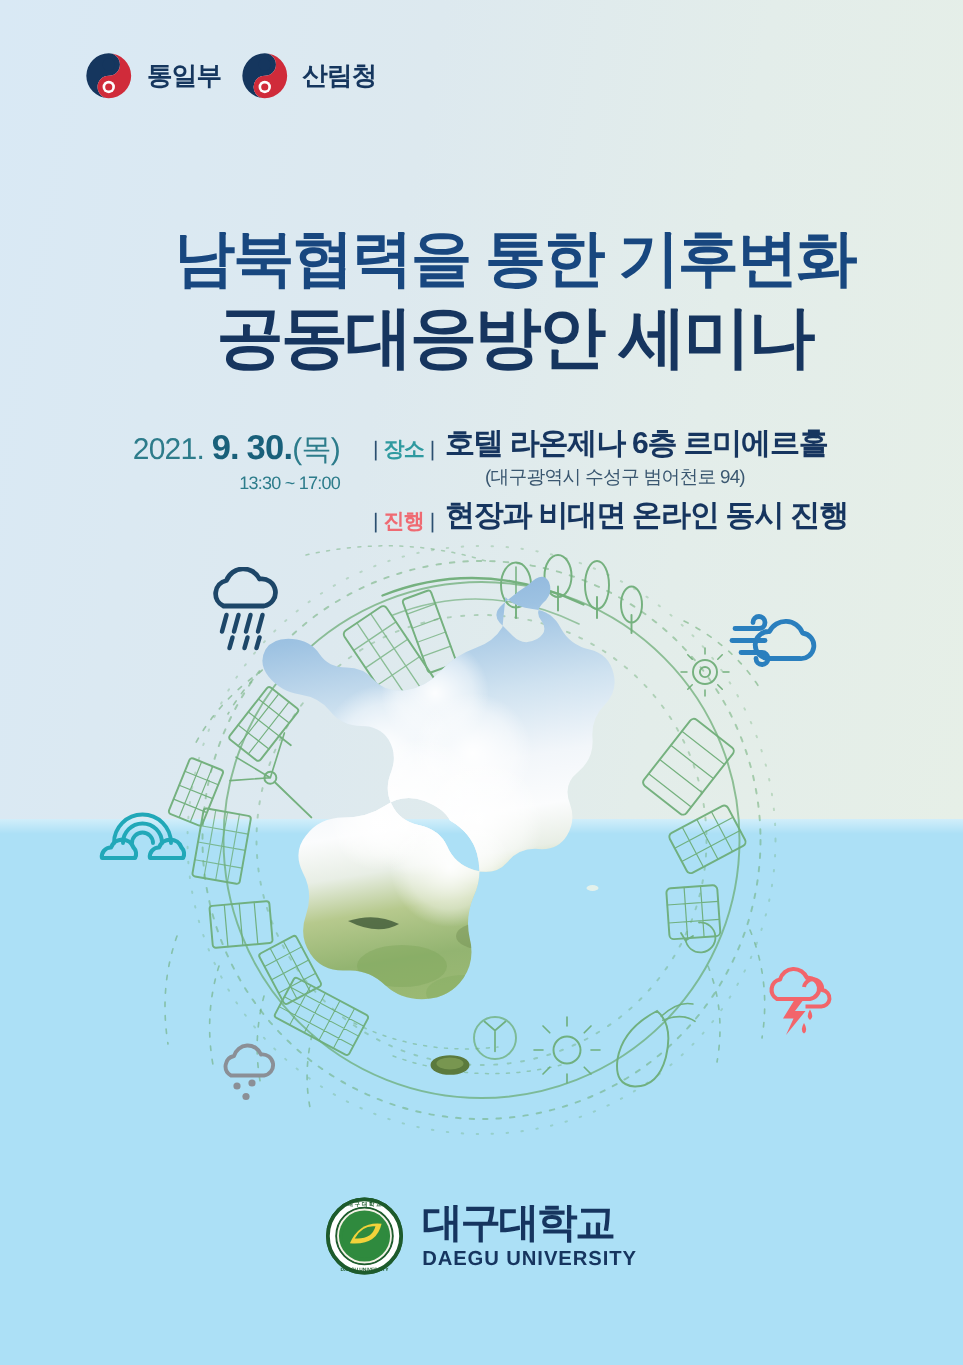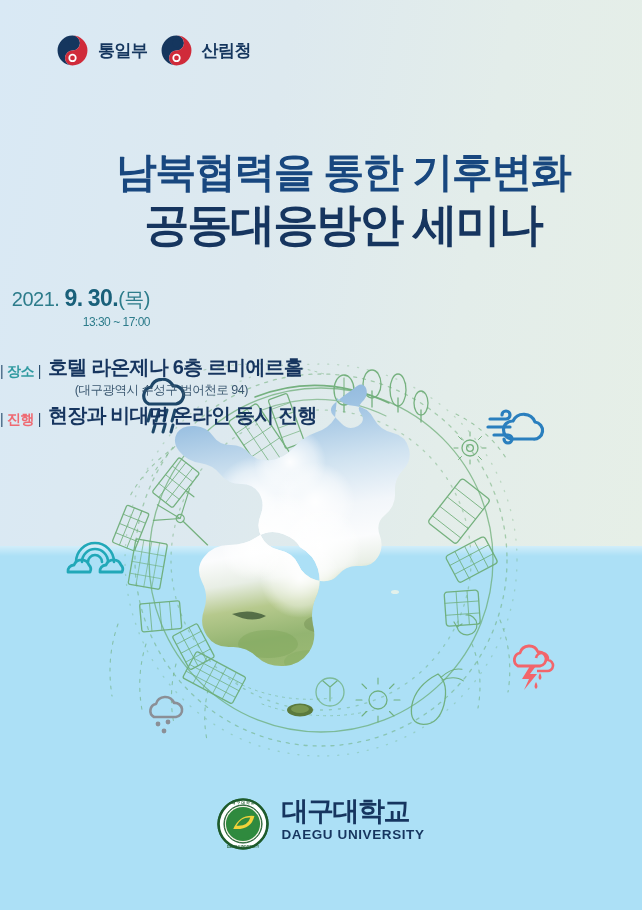--- a/index.html
+++ b/index.html
@@ -92,21 +92,20 @@
   
   .info-row {
     position: absolute;
     left: 0; top: 281px;
     width: 642px;
     display: flex;
     justify-content: center;
     align-items: flex-start;
     gap: 22px;
     z-index: 6;
-    flex-direction: column;
   }
   .info-left {
     text-align: right;
     color: #2f7f8d;
     padding-top: 2px;
     min-width: 150px;
   }
   .date-line {
     font-size: 20px;
     line-height: 1.35;
@@ -183,21 +182,21 @@
   .wi-storm { left: 508px; top: 642px; }
   .wi-snow  { left: 144px; top: 695px; }
 
   
   .footer-logo {
     position: absolute;
     left: 0; top: 798px;
     width: 642px;
     display: flex;
     justify-content: center;
-    align-items: flex-start;
+    align-items: center;
     gap: 12px;
     z-index: 6;
   }
   .seal { width: 52px; height: 52px; display: block; }
   .univ-text { line-height: 1; }
   .univ-ko {
     font-size: 27px;
     font-weight: bold;
     color: #16355f;
     letter-spacing: -1.5px;

